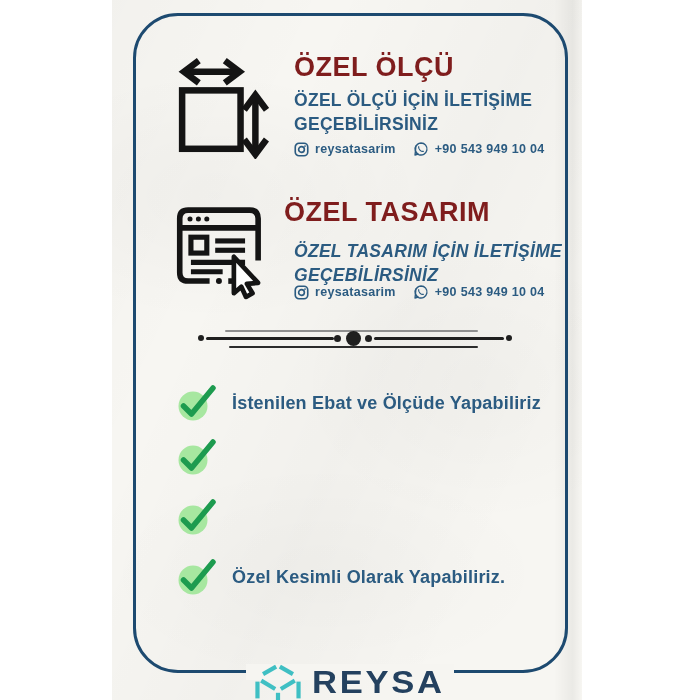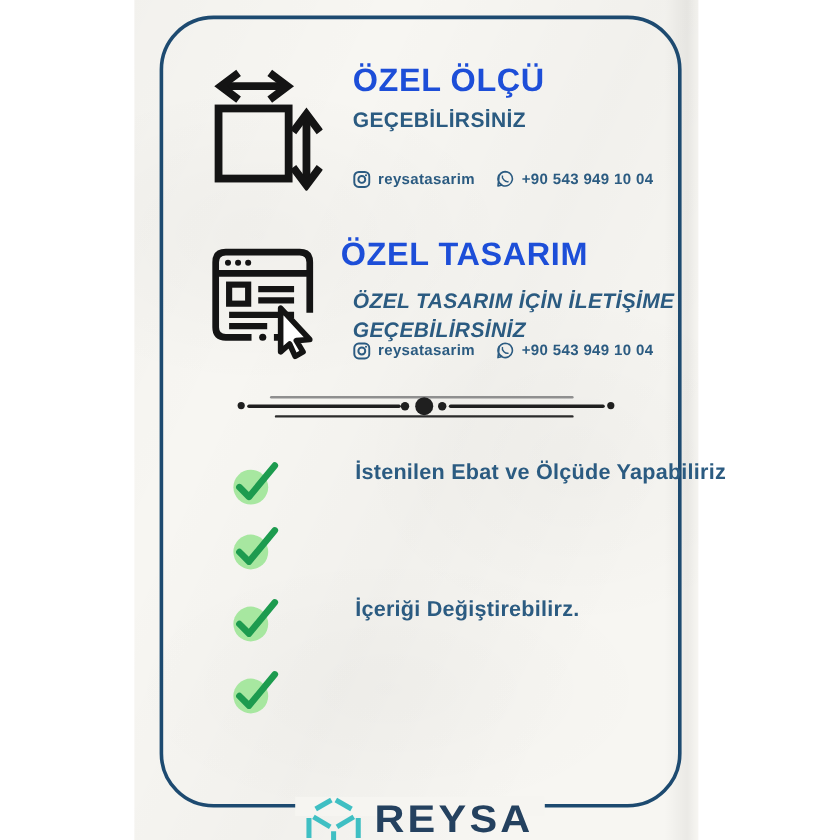--- a/index.html
+++ b/index.html
@@ -25,36 +25,36 @@
     box-sizing:border-box;border:3px solid #1d4a70;border-radius:45px;
   }
   .logo-gap{
     position:absolute;left:246px;top:664px;width:208px;height:16px;
     background:#f6f5f1;
   }
   .abs{position:absolute;}
 
   
   .sec-title{
-    font-size:27px;font-weight:800;color:#1d4ed8;letter-spacing:0.5px;line-height:30px;
+    font-size:27px;font-weight:800;color:#7f1d1d;letter-spacing:0.5px;line-height:30px;
   }
   .sec-sub{
     font-size:17.5px;font-weight:600;color:#2b5b81;line-height:23.5px;letter-spacing:0.3px;
   }
   .contact-row{display:flex;align-items:center;gap:17px;}
   .contact-item{display:flex;align-items:center;gap:6px;
     font-size:12.5px;font-weight:600;color:#2b5b81;letter-spacing:0.3px;}
   .contact-item svg{display:block;}
 
   
   .div-el{position:absolute;background:#1f1f1f;border-radius:50%;}
   .div-line{position:absolute;border-radius:2px;}
 
   
-  .check-row{position:absolute;left:192px;display:flex;align-items:flex-start;height:40px;gap:48px;}
+  .check-row{position:absolute;left:176px;display:flex;align-items:center;height:40px;}
   .check-row svg{display:block;flex:0 0 auto;}
   .check-text{
     margin-left:12px;font-size:18px;font-weight:600;color:#2b5b81;letter-spacing:0.2px;
     white-space:nowrap;
   }
 
   
   .brand-name{
     position:absolute;left:62px;top:4px;
     font-size:32px;font-weight:800;color:#24415f;letter-spacing:2.5px;
@@ -79,20 +79,21 @@
       <path d="M25 4 L9 16 L25 28"></path>
       <path d="M53 4 L69 16 L53 28"></path>
       <path d="M86 44 V102"></path>
       <path d="M74 57 L86 41 L98 57"></path>
       <path d="M74 89 L86 105 L98 89"></path>
     </g>
   </svg>
 </div>
 <div class="abs sec-title" style="left:294px;top:52px;">ÖZEL ÖLÇÜ</div>
 <div class="abs sec-sub" style="left:294px;top:89px;">
+  <div>ÖZEL ÖLÇÜ İÇİN İLETİŞİME</div>
   <div>GEÇEBİLİRSİNİZ</div>
 </div>
 <div class="abs contact-row" style="left:294px;top:141px;">
   <div class="contact-item">
     <span>
       <svg width="15" height="15" viewBox="0 0 24 24" fill="none" stroke="#2b5b81" stroke-width="2.6">
         <rect x="2" y="2" width="20" height="20" rx="6"></rect>
         <circle cx="12" cy="12" r="4.6"></circle>
         <circle cx="17.6" cy="6.4" r="1.4" fill="#2b5b81" stroke="none"></circle>
       </svg>
@@ -187,29 +188,29 @@
     </svg>
   </span>
 </div>
 <div class="check-row" style="top:497px;">
   <span>
     <svg width="44" height="40" viewBox="0 0 44 40">
       <circle cx="17" cy="23" r="14.5" fill="#a7e7a0"></circle>
       <path d="M7.5 23 L15.5 31 L37 5" fill="none" stroke="#1d9b4f" stroke-width="5.5" stroke-linecap="round" stroke-linejoin="round"></path>
     </svg>
   </span>
-  <span class="check-text">İçeriği Değiştirebilirz.</span>
 </div>
 <div class="check-row" style="top:557px;">
   <span>
     <svg width="44" height="40" viewBox="0 0 44 40">
       <circle cx="17" cy="23" r="14.5" fill="#a7e7a0"></circle>
       <path d="M7.5 23 L15.5 31 L37 5" fill="none" stroke="#1d9b4f" stroke-width="5.5" stroke-linecap="round" stroke-linejoin="round"></path>
     </svg>
   </span>
+  <span class="check-text">Özel Kesimli Olarak Yapabiliriz.</span>
 </div>
 
 <div class="logo-gap"></div>
 <div class="abs" style="left:250px;top:660px;width:212px;height:64px;">
   <span class="abs" style="left:0;top:0;">
     <svg width="56" height="60" viewBox="0 0 60 64" fill="none" stroke="#3fbfc3" stroke-width="4.5">
       <path d="M14 15 L28 7"></path>
       <path d="M32 7 L46 15"></path>
       <path d="M52 23 L52 41"></path>
       <path d="M48 49 L34 57"></path>

